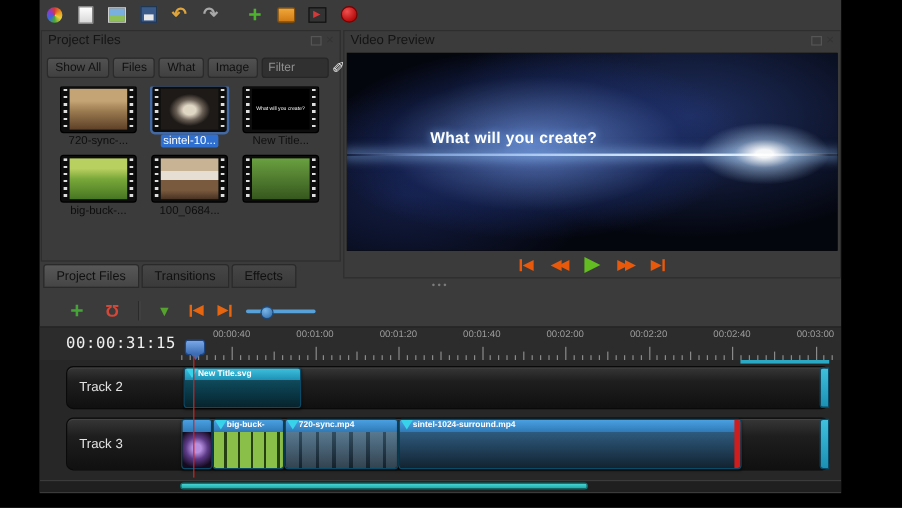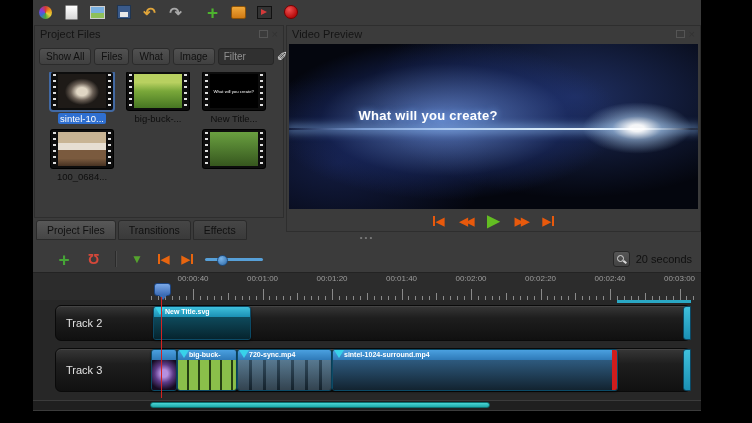--- a/index.html
+++ b/index.html
@@ -189,39 +189,45 @@
     </div>
     <div class="filter-row">
       <button class="fbtn">Show All</button>
       <button class="fbtn">Files</button>
       <button class="fbtn">What</button>
       <button class="fbtn">Image</button>
       <input class="filter-input" placeholder="Filter" style="">
       <span class="brush">✐</span>
     </div>
     <div class="thumb-grid">
+      <div class="pitem">
+        <div class="film">
+            <div class="shot t-720"></div>
+          </div>
+        <span class="plabel">720-sync-...</span>
+      </div>
       <div class="pitem selected">
         <div class="film">
             <div class="shot t-sintel"></div>
           </div>
         <span class="plabel">sintel-10...</span>
-      </div>
-      <div class="pitem">
-        <div class="film">
-            <div class="shot t-bigbuck"></div>
-          </div>
-        <span class="plabel">big-buck-...</span>
       </div>
       <div class="pitem">
         <div class="film">
           <div class="shot t-title">
               <span>What will you create?</span>
             </div>
         </div>
         <span class="plabel">New Title...</span>
+      </div>
+      <div class="pitem">
+        <div class="film">
+            <div class="shot t-bigbuck"></div>
+          </div>
+        <span class="plabel">big-buck-...</span>
       </div>
       <div class="pitem">
         <div class="film">
             <div class="shot t-room"></div>
           </div>
         <span class="plabel">100_0684...</span>
       </div>
       <div class="pitem" style="grid-column:3">
         <div class="film">
             <div class="shot t-green"></div>
@@ -269,27 +275,24 @@
     <span class="vsep"></span>
     <span class="tbtn">
         <span class="g-marker">▼</span>
       </span>
     <span class="mk"><span class="bar"></span>◀</span>
     <span class="mk">▶<span class="bar"></span></span>
     <span class="zslider">
         <span class="line"></span>
         <span class="knob"></span>
       </span>
-    <span class="zoom-right">
-      <span class="mag"></span>
-      <span class="zoom-label">20 seconds</span>
-    </span>
   </div>
 
   <div class="ruler-row">
+    <span class="timecode">00:00:31:15</span>
     <div class="ruler">
       <span class="rlabel" style="left:45px">00:00:40</span>
       <span class="rlabel" style="left:114.5px">00:01:00</span>
       <span class="rlabel" style="left:184px">00:01:20</span>
       <span class="rlabel" style="left:253.5px">00:01:40</span>
       <span class="rlabel" style="left:323px">00:02:00</span>
       <span class="rlabel" style="left:392.5px">00:02:20</span>
       <span class="rlabel" style="left:462px">00:02:40</span>
       <span class="rlabel" style="left:531.5px">00:03:00</span>
       <div class="ph"></div>

